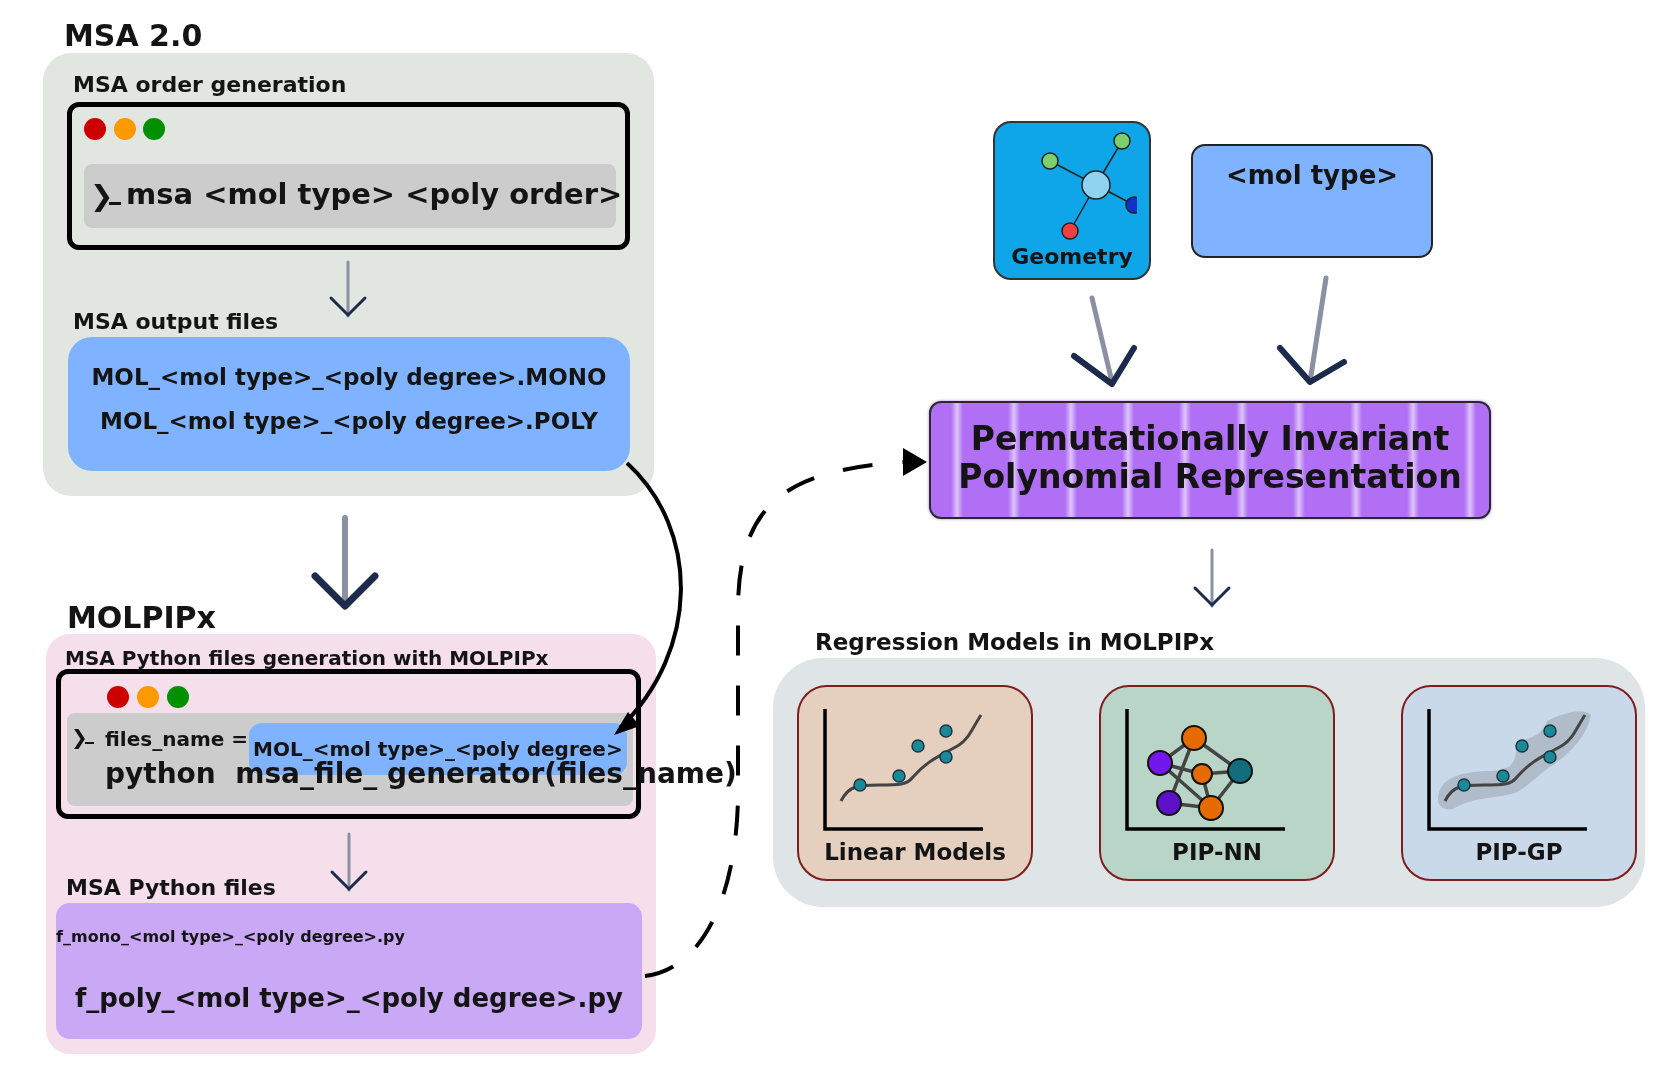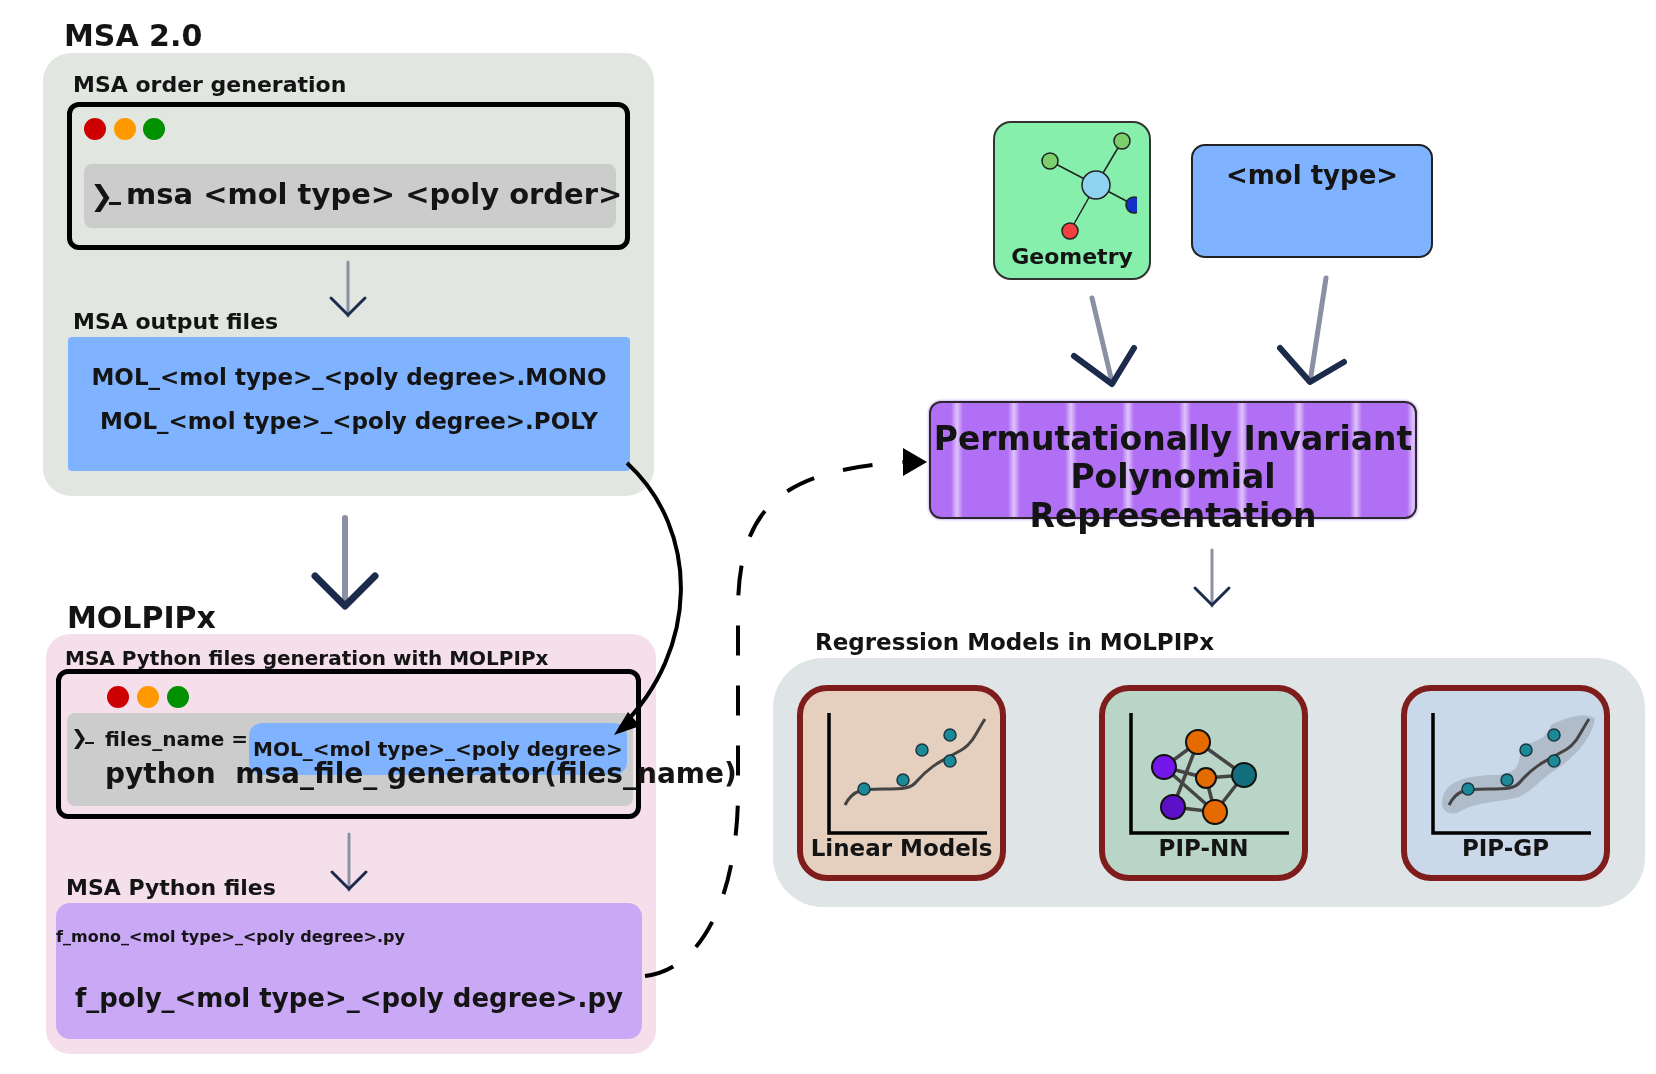--- a/index.html
+++ b/index.html
@@ -12,32 +12,32 @@
   .panel-msa { left:43px; top:53px; width:611px; height:443px; background:#e1e6e0; border-radius:28px; }
   .panel-molpipx { left:46px; top:634px; width:610px; height:420px; background:#f5dfea; border-radius:24px; }
   .section-title { font-size:30px; font-weight:bold; }
   .sub-title { font-size:22px; font-weight:bold; }
 
   .terminal { border:5px solid #000; border-radius:12px; background:transparent; box-sizing:border-box; }
   .dot { position:absolute; width:22px; height:22px; border-radius:50%; }
   .dot.red { background:#cc0000; } .dot.orange { background:#ff9900; } .dot.green { background:#009000; }
   .cmd-bar { position:absolute; background:#cccccc; border-radius:8px; }
 
-  .blue-box { background:#80b3ff; border-radius:4px; }
+  .blue-box { background:#80b3ff; border-radius:24px; }
   .purple-box { background:#c9a8f6; border-radius:14px; }
 
-  .geom-box { left:993px; top:121px; width:158px; height:159px; background:#86efac; border:2px solid #333; border-radius:18px; box-sizing:border-box; }
+  .geom-box { left:993px; top:121px; width:158px; height:159px; background:#0ea5e9; border:2px solid #333; border-radius:18px; box-sizing:border-box; }
   .param-box { left:1191px; top:144px; width:242px; height:114px; background:#80b3ff; border:2px solid #222; border-radius:14px; box-sizing:border-box; }
 
-  .pipr-box { left:929px; top:401px; width:488px; height:118px; border:2px solid #2a2a2a; border-radius:12px; box-sizing:border-box;
+  .pipr-box { left:929px; top:401px; width:562px; height:118px; border:2px solid #2a2a2a; border-radius:12px; box-sizing:border-box;
     background: repeating-linear-gradient(90deg, #b06ff4 0px, #b06ff4 20px, #dfc4fb 26px, #b06ff4 32px, #b06ff4 57px);
     box-shadow: 0 0 3px #b06ff4; }
 
   .reg-panel { left:773px; top:658px; width:872px; height:249px; background:#dfe4e6; border-radius:50px; }
-  .model-card { width:209px; height:196px; border:6px solid #7f1d1d; border-radius:30px; box-sizing:border-box; }
+  .model-card { width:236px; height:196px; border:2px solid #7f1d1d; border-radius:30px; box-sizing:border-box; }
   .model-label { position:absolute; bottom:14px; left:0; right:0; text-align:center; font-size:23px; font-weight:bold; }
 </style>
 </head>
 <body>
 
 <div class="abs section-title" style="left:64px;top:18px;">MSA 2.0</div>
 <div class="abs panel-msa"></div>
 <div class="abs sub-title" style="left:73px;top:72px;">MSA order generation</div>
 
 <div class="abs terminal" style="left:67px;top:102px;width:563px;height:148px;">

